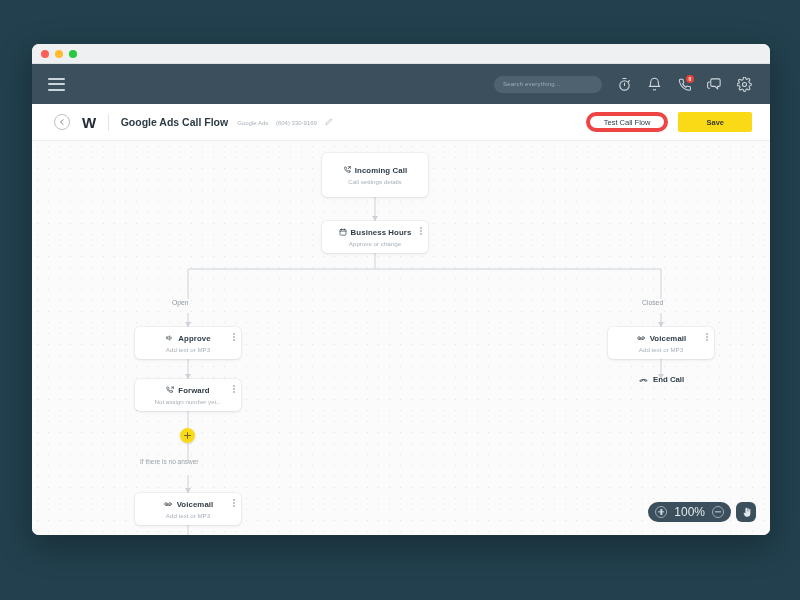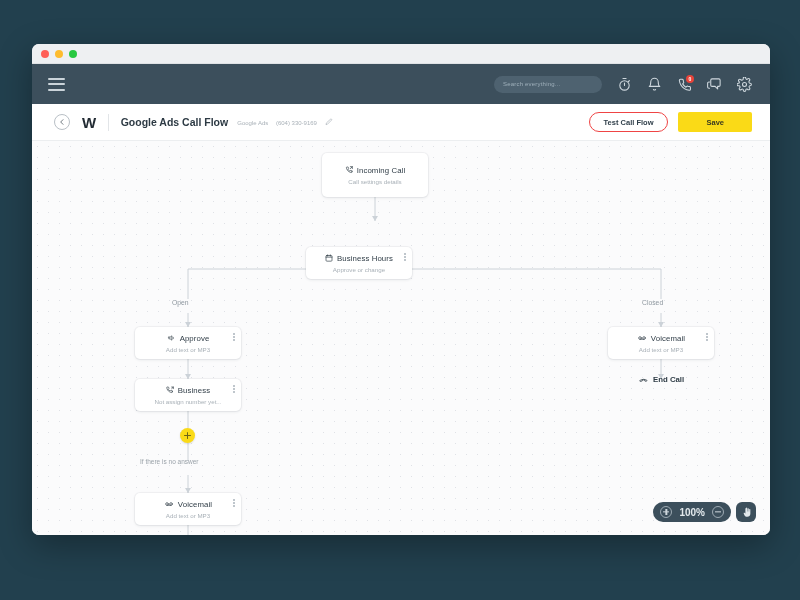--- a/index.html
+++ b/index.html
@@ -124,28 +124,27 @@
     white-space: nowrap;
   }
   .flow-meta .num { margin-left: 6px; }
   .edit-ic { margin-left: 6px; display: inline-block; vertical-align: -1px; cursor: pointer; }
   .hdr-actions {
     margin-left: auto;
     display: flex; align-items: center; gap: 10px;
   }
   .btn-outline {
     height: 20px; padding: 0 14px;
-    border: 1px solid #ef4444;
+    border: 4px solid #ef4444;
     border-radius: 10px;
     background: #fff;
     font-size: 7.5px; color: #32414c;
     display: flex; align-items: center;
     cursor: pointer;
     white-space: nowrap;
-    font-weight: bold;
   }
   .btn-primary {
     height: 20px; padding: 0 28px;
     border: none; border-radius: 2px;
     background: #fada17;
     font-size: 7.5px; color: #3a3a20; font-weight: bold;
     display: flex; align-items: center; justify-content: center;
     cursor: pointer;
   }
 
@@ -165,21 +164,21 @@
     position: absolute;
     background: #ffffff;
     border-radius: 5px;
     box-shadow: 0 1px 3px rgba(40,55,70,.10), 0 0 0 1px rgba(40,55,70,.045);
     display: flex; flex-direction: column;
     align-items: center; justify-content: center;
     cursor: pointer;
   }
   .node-title {
     display: flex; align-items: center; gap: 4px;
-    font-size: 7.8px; font-weight: normal; color: #2f3c46;
+    font-size: 7.8px; font-weight: bold; color: #2f3c46;
     letter-spacing: .1px;
   }
   .node-sub {
     margin-top: 3px;
     font-size: 6.2px; color: #a8b0b7;
   }
   .kebab {
     position: absolute;
     top: 6px; right: 6px;
     display: flex; flex-direction: column; gap: 1.5px;
@@ -242,21 +241,21 @@
   .zoom-circ::before {
     content: ""; position: absolute;
     left: 50%; top: 50%; transform: translate(-50%,-50%);
     width: 6px; height: 1.3px; background: #cfd8de;
   }
   .zoom-circ.plus::after {
     content: ""; position: absolute;
     left: 50%; top: 50%; transform: translate(-50%,-50%);
     width: 1.3px; height: 6px; background: #cfd8de;
   }
-  .zoom-pct { font-size: 10px; color: #e3e9ed; font-weight: bold; }
+  .zoom-pct { font-size: 12px; color: #e3e9ed; font-weight: normal; }
   .pan-btn {
     width: 20px; height: 20px;
     background: #3c4f5c;
     border-radius: 6px;
     display: flex; align-items: center; justify-content: center;
     cursor: pointer;
   }
 </style>
 </head>
 <body>
@@ -387,21 +386,21 @@
       <div class="node-title">
         <svg width="8" height="8" viewBox="0 0 24 24" fill="none" stroke="#2f3c46" stroke-width="2" stroke-linecap="round" stroke-linejoin="round">
           <path d="M21 15.5v2.4a1.7 1.7 0 01-1.9 1.7 16.6 16.6 0 01-7.2-2.6 16.3 16.3 0 01-5-5A16.6 16.6 0 014.3 4.9 1.7 1.7 0 016 3h2.4a1.7 1.7 0 011.7 1.5c.1.9.3 1.8.6 2.6a1.7 1.7 0 01-.4 1.8L9.2 10a13 13 0 005 5l1.1-1.1a1.7 1.7 0 011.8-.4c.8.3 1.7.5 2.6.6a1.7 1.7 0 011.3 1.4z"></path>
           <path d="M22 2l-6 6M16 2h6v6"></path>
         </svg>
         <span>Incoming Call</span>
       </div>
       <div class="node-sub">Call settings details</div>
     </div>
 
-    <div class="node" style="left:274px; top:80px; width:106px; height:32px;margin-top:26px;">
+    <div class="node" style="left:290px; top:80px; width:106px; height:32px;">
       <div class="kebab">
           <i></i>
           <i></i>
           <i></i>
         </div>
       <div class="node-title">
         <svg width="8" height="8" viewBox="0 0 24 24" fill="none" stroke="#2f3c46" stroke-width="2" stroke-linecap="round" stroke-linejoin="round">
           <rect x="3" y="4.5" width="18" height="17" rx="2.5"></rect>
             <path d="M3 9.5h18M8 2.5v4M16 2.5v4"></path>
         </svg>
@@ -433,21 +432,21 @@
       <div class="kebab">
           <i></i>
           <i></i>
           <i></i>
         </div>
       <div class="node-title">
         <svg width="8" height="8" viewBox="0 0 24 24" fill="none" stroke="#2f3c46" stroke-width="2" stroke-linecap="round" stroke-linejoin="round">
           <path d="M19 15.5v2.4a1.7 1.7 0 01-1.9 1.7 16.6 16.6 0 01-7.2-2.6 16.3 16.3 0 01-5-5A16.6 16.6 0 012.3 4.9 1.7 1.7 0 014 3h2.4a1.7 1.7 0 011.7 1.5c.1.9.3 1.8.6 2.6a1.7 1.7 0 01-.4 1.8L7.2 10a13 13 0 005 5l1.1-1.1a1.7 1.7 0 011.8-.4c.8.3 1.7.5 2.6.6a1.7 1.7 0 011.3 1.4z"></path>
           <path d="M17 3h5v5M22 3l-5 5"></path>
         </svg>
-        <span>Business</span>
+        <span>Forward</span>
       </div>
       <div class="node-sub">Not assign number yet...</div>
     </div>
 
     <div class="plus-btn" style="left:148px; top:287px;"></div>
 
     <div class="note-label" style="left:108px; top:317px;">If there is no answer</div>
 
     <div class="node" style="left:103px; top:352px; width:106px; height:32px;">
       <div class="kebab">

